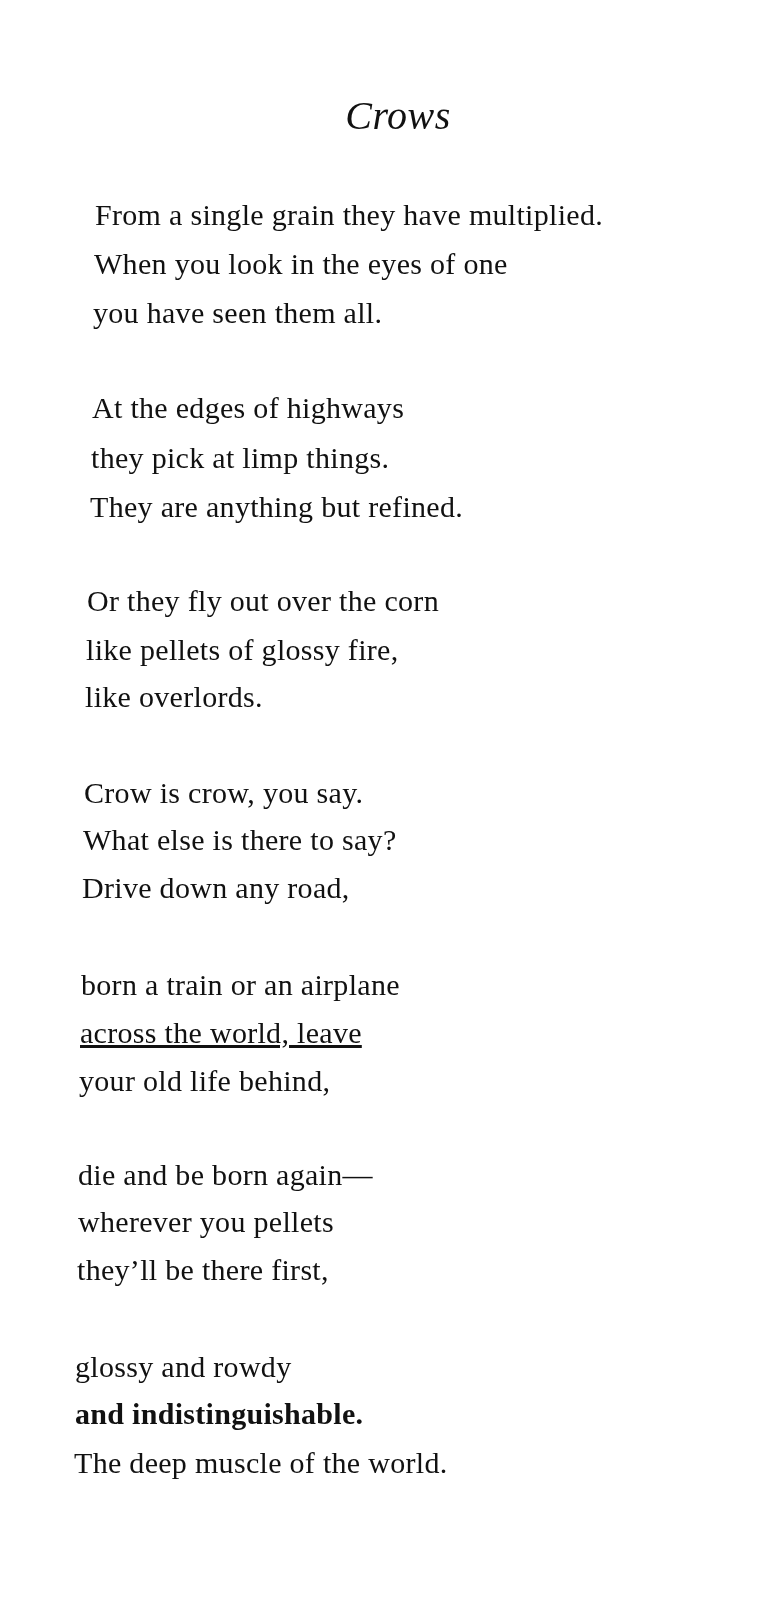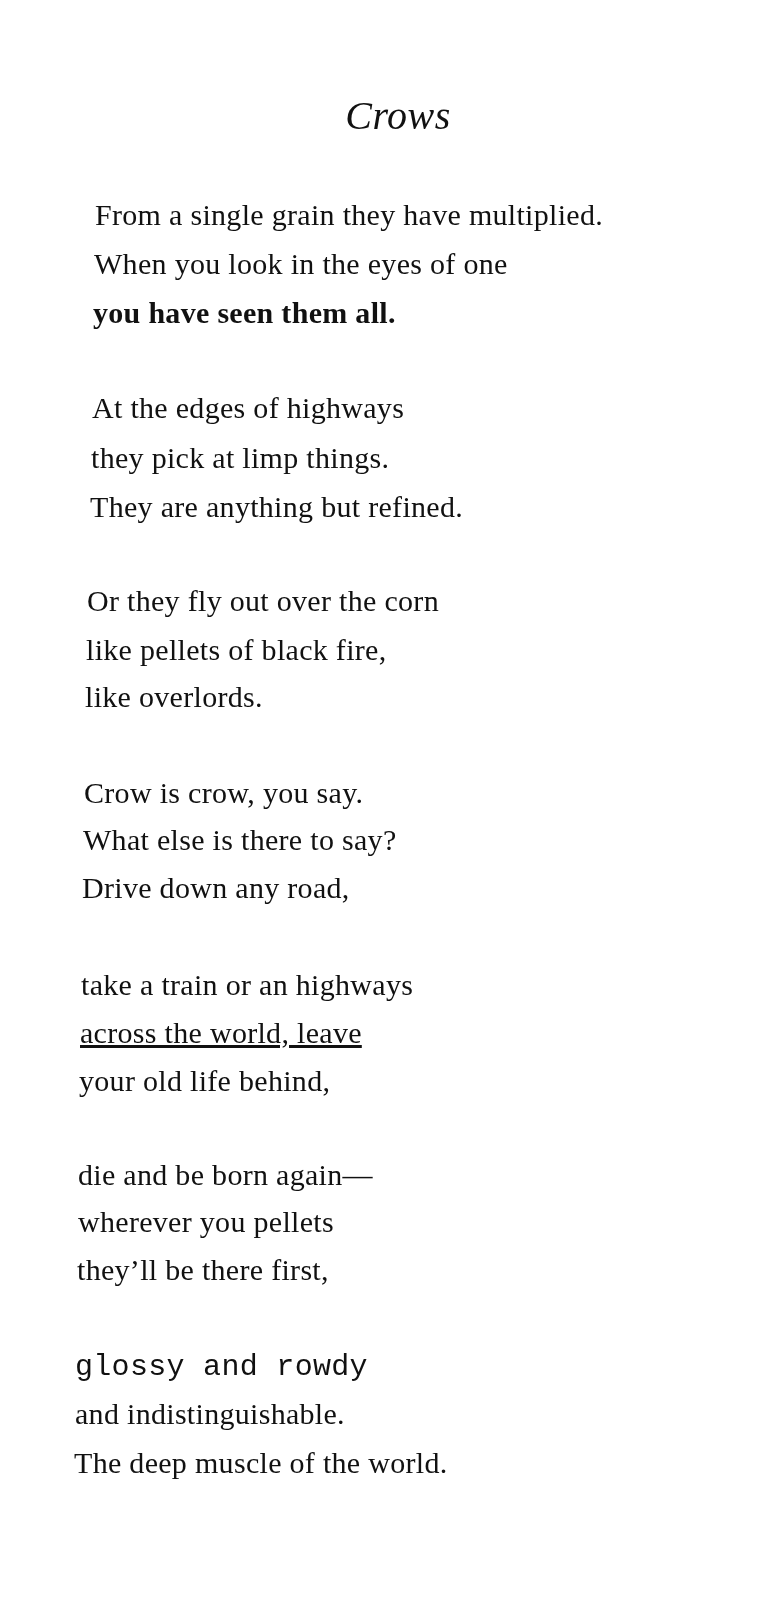--- a/index.html
+++ b/index.html
@@ -47,51 +47,51 @@
   </style>
 </head>
 <body>
 
 <div class="page">
   <h1 class="title">Crows</h1>
 
   <div>
     <p class="line" style="top:198px;left:93px;">From a single grain they have multiplied.</p>
     <p class="line" style="top:247px;left:92px;">When you look in the eyes of one</p>
-    <p class="line" style="top:296px;left:91px;font-weight:bold;">you have seen them all.</p>
+    <p class="line" style="top:296px;left:91px;">you have seen them all.</p>
   </div>
 
   <div>
     <p class="line" style="top:391px;left:90px;">At the edges of highways</p>
     <p class="line" style="top:441px;left:89px;">they pick at limp things.</p>
     <p class="line" style="top:490px;left:88px;text-align:right;">They are anything but refined.</p>
   </div>
 
   <div>
     <p class="line" style="top:584px;left:85px;">Or they fly out over the corn</p>
-    <p class="line" style="top:633px;left:84px;">like pellets of black fire,</p>
+    <p class="line" style="top:633px;left:84px;">like pellets of glossy fire,</p>
     <p class="line" style="top:680px;left:83px;">like overlords.</p>
   </div>
 
   <div>
     <p class="line" style="top:776px;left:82px;">Crow is crow, you say.</p>
     <p class="line" style="top:823px;left:81px;text-align:center;">What else is there to say?</p>
     <p class="line" style="top:871px;left:80px;">Drive down any road,</p>
   </div>
 
   <div>
-    <p class="line" style="top:968px;left:79px;">take a train or an highways</p>
+    <p class="line" style="top:968px;left:79px;">born a train or an airplane</p>
     <p class="line" style="top:1016px;left:78px;text-decoration:underline;">across the world, leave</p>
     <p class="line" style="top:1064px;left:77px;">your old life behind,</p>
   </div>
 
   <div>
     <p class="line" style="top:1158px;left:76px;">die and be born again—</p>
     <p class="line" style="top:1205px;left:76px;">wherever you pellets</p>
     <p class="line" style="top:1253px;left:75px;">they’ll be there first,</p>
   </div>
 
   <div>
-    <p class="line" style="top:1350px;left:73px;font-family:Liberation Mono, monospace;">glossy and rowdy</p>
-    <p class="line" style="top:1397px;left:73px;">and indistinguishable.</p>
+    <p class="line" style="top:1350px;left:73px;">glossy and rowdy</p>
+    <p class="line" style="top:1397px;left:73px;font-weight:bold;">and indistinguishable.</p>
     <p class="line" style="top:1446px;left:72px;">The deep muscle of the world.</p>
   </div>
 </div>
 
 </body></html>

